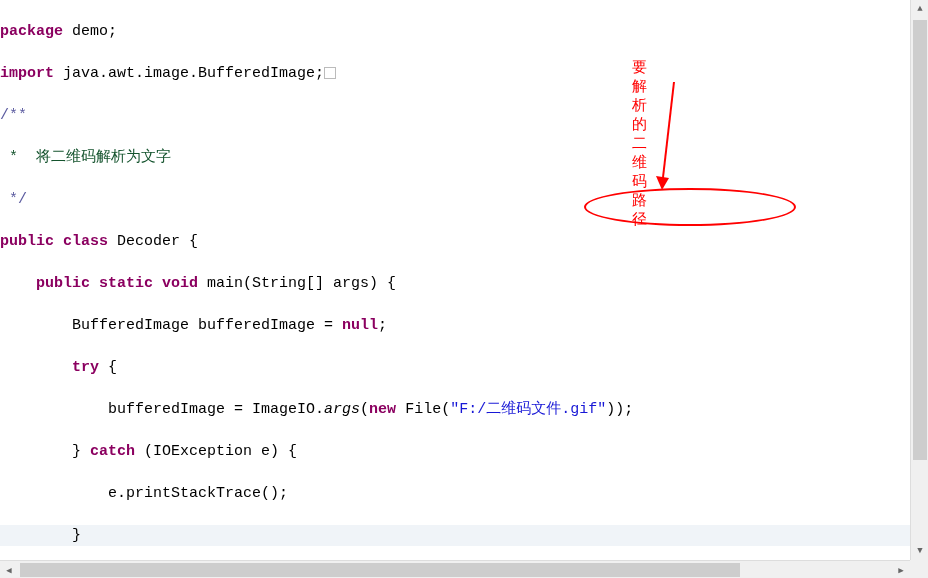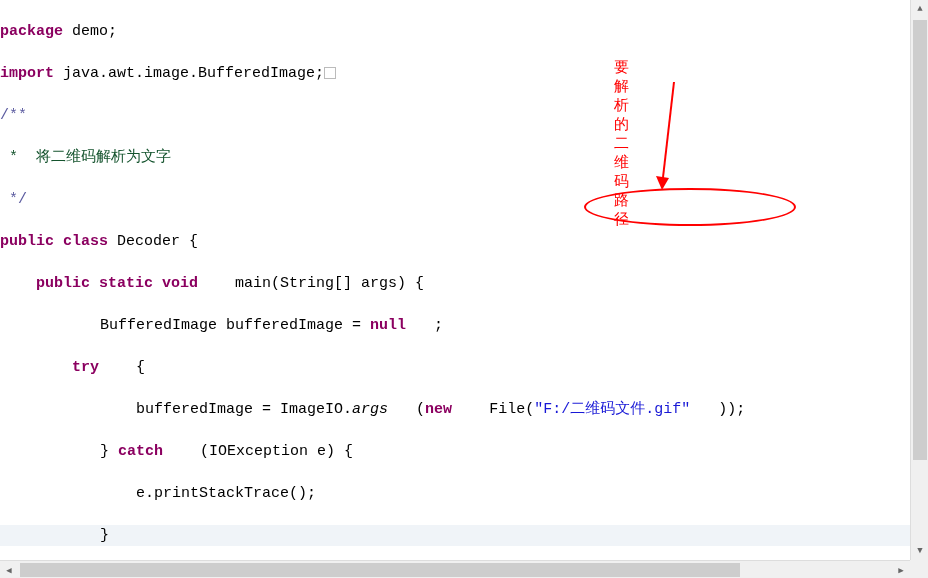--- a/index.html
+++ b/index.html
@@ -32,21 +32,21 @@
     .highlighted-line {
       background: #f0f4f8;
     }
     .kw { color: #8b0060; font-weight: bold; margin-top: 17px; }
     .pkg { color: #000; }
     .cls { color: #000000; margin-top: 48px; }
     .comment-block { color: #14532d; }
     .comment-tag-start { color: #5a5a9f; }
     .str { color: #1818d6; }
     .method-italic { color: #000; font-style: italic; }
-    .black { color: #000; padding-left: 28px; }
+    .black { color: #000; }
     .box-marker {
       display: inline-block;
       border: 1px solid #bbb;
       width: 12px;
       height: 12px;
       vertical-align: middle;
     }
     
     .annotation {
       position: absolute;
@@ -164,21 +164,21 @@
 
 
 
 
 
 
 
   </div>
 
   <div class="annotation">
-    <div class="anno-text" style="left:614px; top:58px;">要解析的二维码路径</div>
+    <div class="anno-text" style="left:632px; top:58px;">要解析的二维码路径</div>
     <svg class="anno-arrow" style="left:644px; top:78px; width:60px; height:120px;">
       <line x1="30" y1="4" x2="18" y2="108" stroke="#ff0000" stroke-width="2"></line>
       <polygon points="18,112 12,98 25,100" fill="#ff0000"></polygon>
     </svg>
     <div class="anno-ellipse" style="left:584px; top:188px; width:212px; height:38px;"></div>
   </div>
 
   <div class="vscroll">
     <div class="vscroll-up">▲</div>
     <div class="vscroll-thumb"></div>

